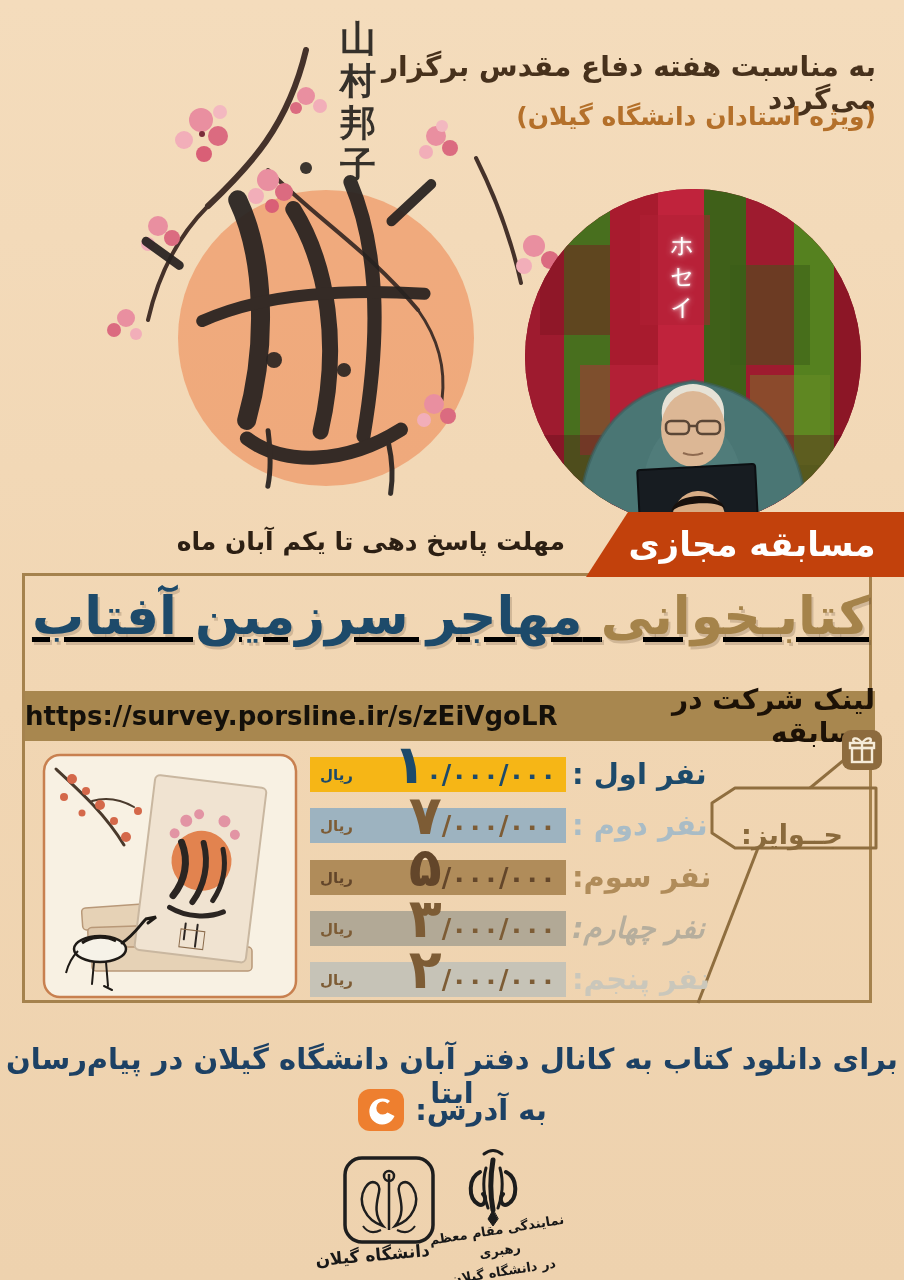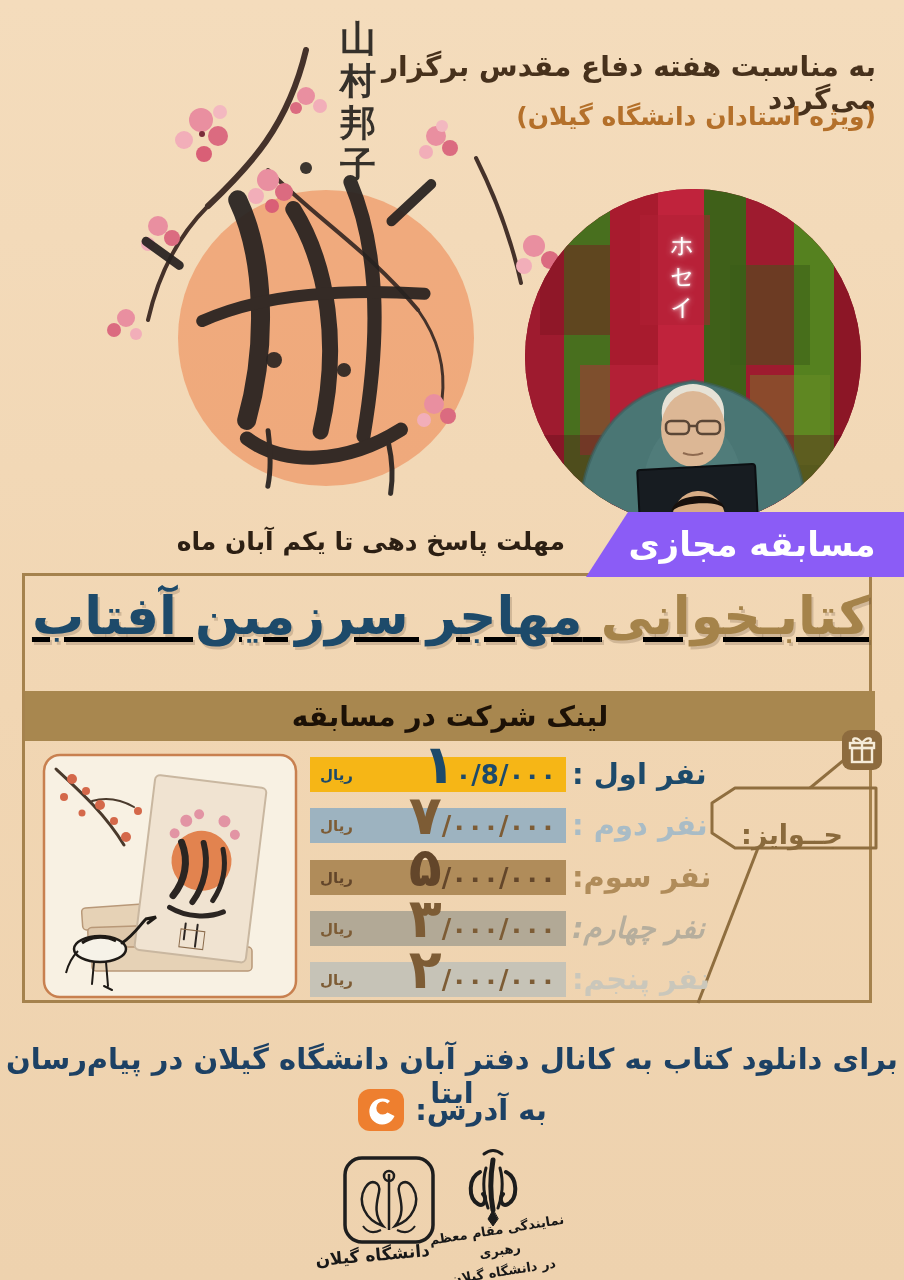--- a/index.html
+++ b/index.html
@@ -14,21 +14,21 @@
   
   .hdr1{top:50px;right:28px;width:520px;text-align:right;font-size:28px;font-weight:bold;color:#47311c;}
   .hdr2{top:102px;right:28px;width:520px;text-align:right;font-size:25px;font-weight:bold;color:#b4702a;}
   
   .jpcol{left:336px;top:18px;width:44px;text-align:center;color:#35302a;font-weight:600;z-index:3;}
   .jpcol div{font-size:36px;line-height:42px;}
   .katacol{left:668px;top:230px;width:28px;text-align:center;color:#fff;z-index:3;
     text-shadow:0 0 7px rgba(255,255,255,.9),0 0 3px rgba(255,255,255,.9);}
   .katacol div{font-size:23px;line-height:31px;}
   
-  .banner{left:540px;top:512px;width:364px;height:65px;background:#8b5cf6;z-index:5;
+  .banner{left:540px;top:512px;width:364px;height:65px;background:#c2410c;z-index:5;
     clip-path:polygon(88px 0,100% 0,100% 100%,46px 100%);
     color:#fff;font-size:34px;font-weight:bold;text-align:center;line-height:64px;padding-left:60px;box-sizing:border-box;}
   .deadline{left:100px;top:527px;width:465px;text-align:right;font-size:25px;font-weight:bold;color:#2c1f13;}
   
   .frame{left:22px;top:573px;width:850px;height:430px;border:3px solid #a5824d;box-sizing:border-box;z-index:1;}
   .title{left:35px;top:586px;width:834px;text-align:center;font-size:52px;font-weight:bold;z-index:2;
     text-shadow:2px 3px 0 rgba(60,40,20,.18);white-space:nowrap;text-decoration:underline;}
   .t-gold{color:#a5834a;}
   .t-navy{color:#1d4a6a;margin-left:6px;}
   .linkbar{left:25px;top:691px;width:850px;height:50px;background:#a8874f;z-index:2;
@@ -210,20 +210,21 @@
 
 <div class="abs frame"></div>
 
 <div class="abs rtl title">
   <span class="t-gold">کتابـخوانی</span>
   <span class="t-navy">مهاجر سرزمین آفتاب</span>
 </div>
 
 <div class="abs linkbar">
   <span class="lbl">لینک شرکت در مسابقه</span>
+  <span class="url">https://survey.porsline.ir/s/zEiVgoLR</span>
 </div>
 
 <svg class="abs" style="left:841px;top:729px;z-index:6;" width="42" height="42" viewBox="0 0 42 42">
   <rect x="1" y="1" width="40" height="40" rx="9" fill="#8d6b3e"></rect>
   <g stroke="#f6ecd9" stroke-width="2.4" fill="none">
     <rect x="11" y="19" width="20" height="14"></rect>
     <rect x="9" y="14" width="24" height="5"></rect>
     <line x1="21" y1="14" x2="21" y2="33"></line>
     <path d="M21,14 C15,6 9,10 14,14"></path>
     <path d="M21,14 C27,6 33,10 28,14"></path>
@@ -288,21 +289,21 @@
     <path d="M80,190 C92,182 98,172 104,166 l10,-2 -8,6" fill="none" stroke="#1e1a16" stroke-width="3" stroke-linecap="round"></path>
     <path d="M36,198 C30,204 26,212 24,220" stroke="#1e1a16" stroke-width="2" fill="none"></path>
     <path d="M52,209 l-2,22 m14,-22 l2,24 m-4,0 l8,4" stroke="#1e1a16" stroke-width="2" fill="none" stroke-linecap="round"></path>
     <path d="M40,190 C48,184 62,182 74,188" stroke="#1e1a16" stroke-width="3" fill="none"></path>
   </g>
 </svg>
 
 <div class="abs prize-bar r1bar" style="top:757px;">
   <span class="num">
       <b class="big">۱</b>
-      <span class="rest">۰/8/۰۰۰</span>
+      <span class="rest">۰/۰۰۰/۰۰۰</span>
     </span>
   <span class="rial">ریال</span>
 </div>
 <div class="abs prize-label r1lbl" style="top:757px;">نفر اول :</div>
 
 <div class="abs prize-bar r2bar" style="top:808px;">
   <span class="num">
       <b class="big">۷</b>
       <span class="rest">/۰۰۰/۰۰۰</span>
     </span>

